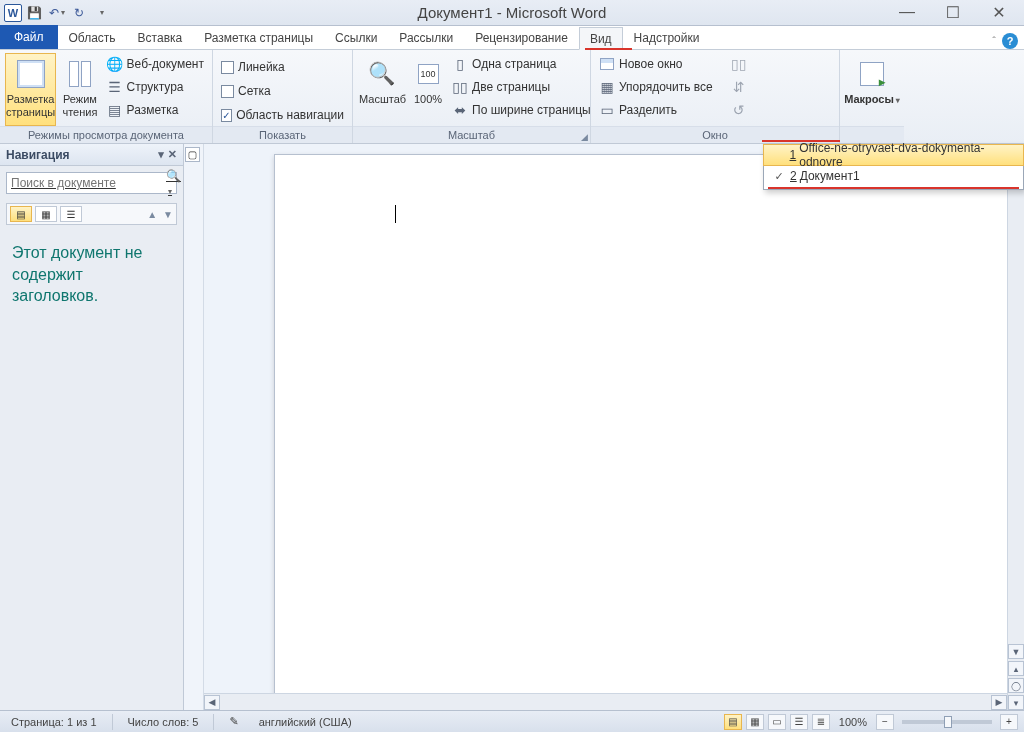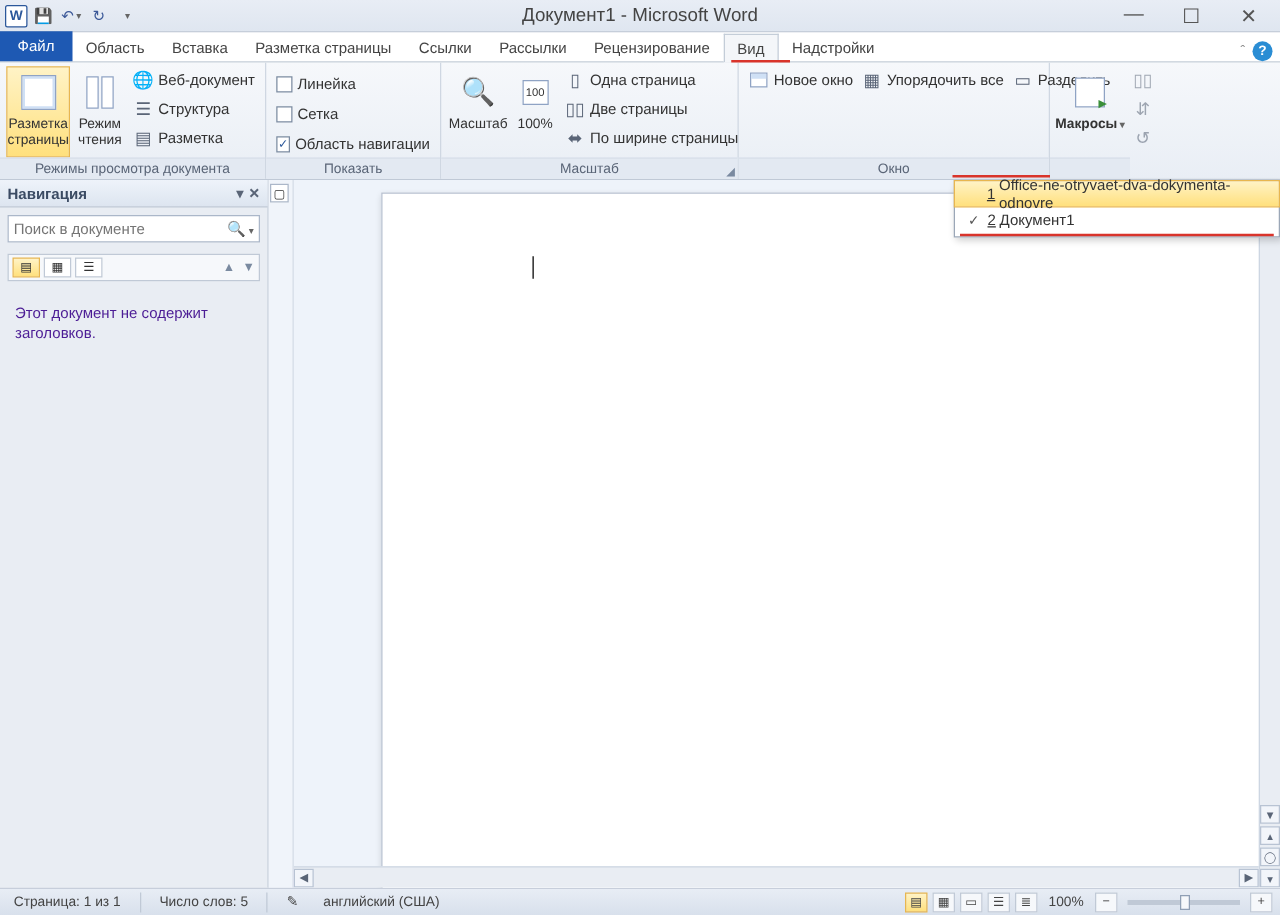--- a/index.html
+++ b/index.html
@@ -41,30 +41,30 @@
 .switch-dropdown { position:absolute;top:144px;left:763px;width:261px;background:#fff;border:1px solid #9ba7b7; box-shadow: 2px 3px 6px rgba(0,0,0,0.2); z-index:50;}
 .switch-dropdown .opt { height:22px;display:flex;align-items:center;font-size:12px;padding-left:4px;cursor:pointer;}
 .switch-dropdown .opt.hover { background: linear-gradient(#fff3c6,#ffe07d); border:1px solid #e8b64f; margin:-1px;}
 .switch-dropdown .check-col { width:22px;text-align:center;color:#555;font-size:11px;}
 .switch-dropdown .underline-num { text-decoration: underline; margin-right: 3px; }
 .red-underline-drop { height:2px; background:#d9342b; margin:0 4px; }
 
 
 .main-area { display:flex; height: calc(732px - 26px - 24px - 94px - 22px); }
 
-.nav-pane { width:215px; background: #e9edf3; border-right:1px solid #c0c9d6; display:flex;flex-direction:column;}
+.nav-pane { width:184px; background: #e9edf3; border-right:1px solid #c0c9d6; display:flex;flex-direction:column;}
 .nav-header { height:22px;background: linear-gradient(#eef3fa,#dde5f0);border-bottom:1px solid #c0c9d6;display:flex;align-items:center;font-size:12px;font-weight:bold;color:#3b4b63;padding:0 6px;justify-content:space-between;}
 .nav-header .tools { display:flex;gap:4px;color:#5a6577;font-size:11px;cursor:pointer;}
-.nav-search { margin:6px;height:22px;border:1px solid #abb7c9;background:#fff;display:flex;align-items:center;padding:0 4px;}
+.nav-search { margin:6px;height:22px;border:1px solid #abb7c9;background:#fff;display:flex;align-items:center;padding:0 4px;text-decoration:underline;}
 .nav-search input {border:none;outline:none;flex:1;font-size:12px;color:#888;background:transparent;}
 .nav-tabs { margin:3px 6px;height:22px;border:1px solid #c0c9d6;background:#f6f8fb;display:flex;align-items:center;gap:3px;padding:0 3px;}
 .nav-tab { width:22px;height:16px;border:1px solid #c0c9d6;background:#fff;display:flex;align-items:center;justify-content:center;font-size:10px;cursor:pointer;}
 .nav-tab.active { background: linear-gradient(#fff3c6,#ffe07d); border-color:#e8b64f;}
 .nav-arrows { margin-left:auto;display:flex;gap:6px;color:#7a8aa0;font-size:10px;}
-.nav-body { flex:1;padding:14px 12px;font-size:12px;color:#4c1d95;}
+.nav-body { flex:1;padding:14px 12px;font-size:16px;color:#0f766e;}
 .nav-body p { margin-bottom:12px;line-height:1.35;}
 
 
 .doc-area { flex:1; background:#eef3fa; position:relative; display:flex;}
 .ruler-v { width:20px; background:#f0f4fa; border-right:1px solid #d3dbe6; position:relative;}
 .ruler-toggle { position:absolute; top:3px; right:3px; width:15px; height:15px; border:1px solid #abb7c9; background:#fff; font-size:10px; display:flex;align-items:center;justify-content:center;cursor:pointer;}
 .doc-scroll { flex:1; overflow: hidden; position:relative;}
 .page { position:absolute; left:70px; top:10px; width:780px; height:620px; background:#fff; border:1px solid #b6c0cf; box-shadow: 0 2px 5px rgba(0,0,0,0.15);}
 .cursor-caret { position:absolute; left:120px; top:50px; width:1px; height:18px; background:#000;}
 .doc-scrollbar-v { position:absolute;right:0;top:0;width:17px;height:100%;background:#e9edf3;border-left:1px solid #cdd6e2;}
@@ -218,21 +218,21 @@
       </div>
     </div>
     <div class="group-label">
         <span>Масштаб</span>
         <span class="launcher">◢</span>
       </div>
   </div>
 
   <div class="group" style="width:249px">
     <div class="group-body">
-      <div style="display:flex;flex-direction:row;gap:1px;">
+      <div style="display:flex;flex-direction:column;gap:1px;">
         <div class="small-row">
             <span class="small-ico">
               <span class="ico-window" style="width:14px;height:12px"></span>
             </span>
             <span>Новое окно</span>
           </div>
         <div class="small-row">
             <span class="small-ico grey-ico">▦</span>
             <span>Упорядочить все</span>
           </div>

